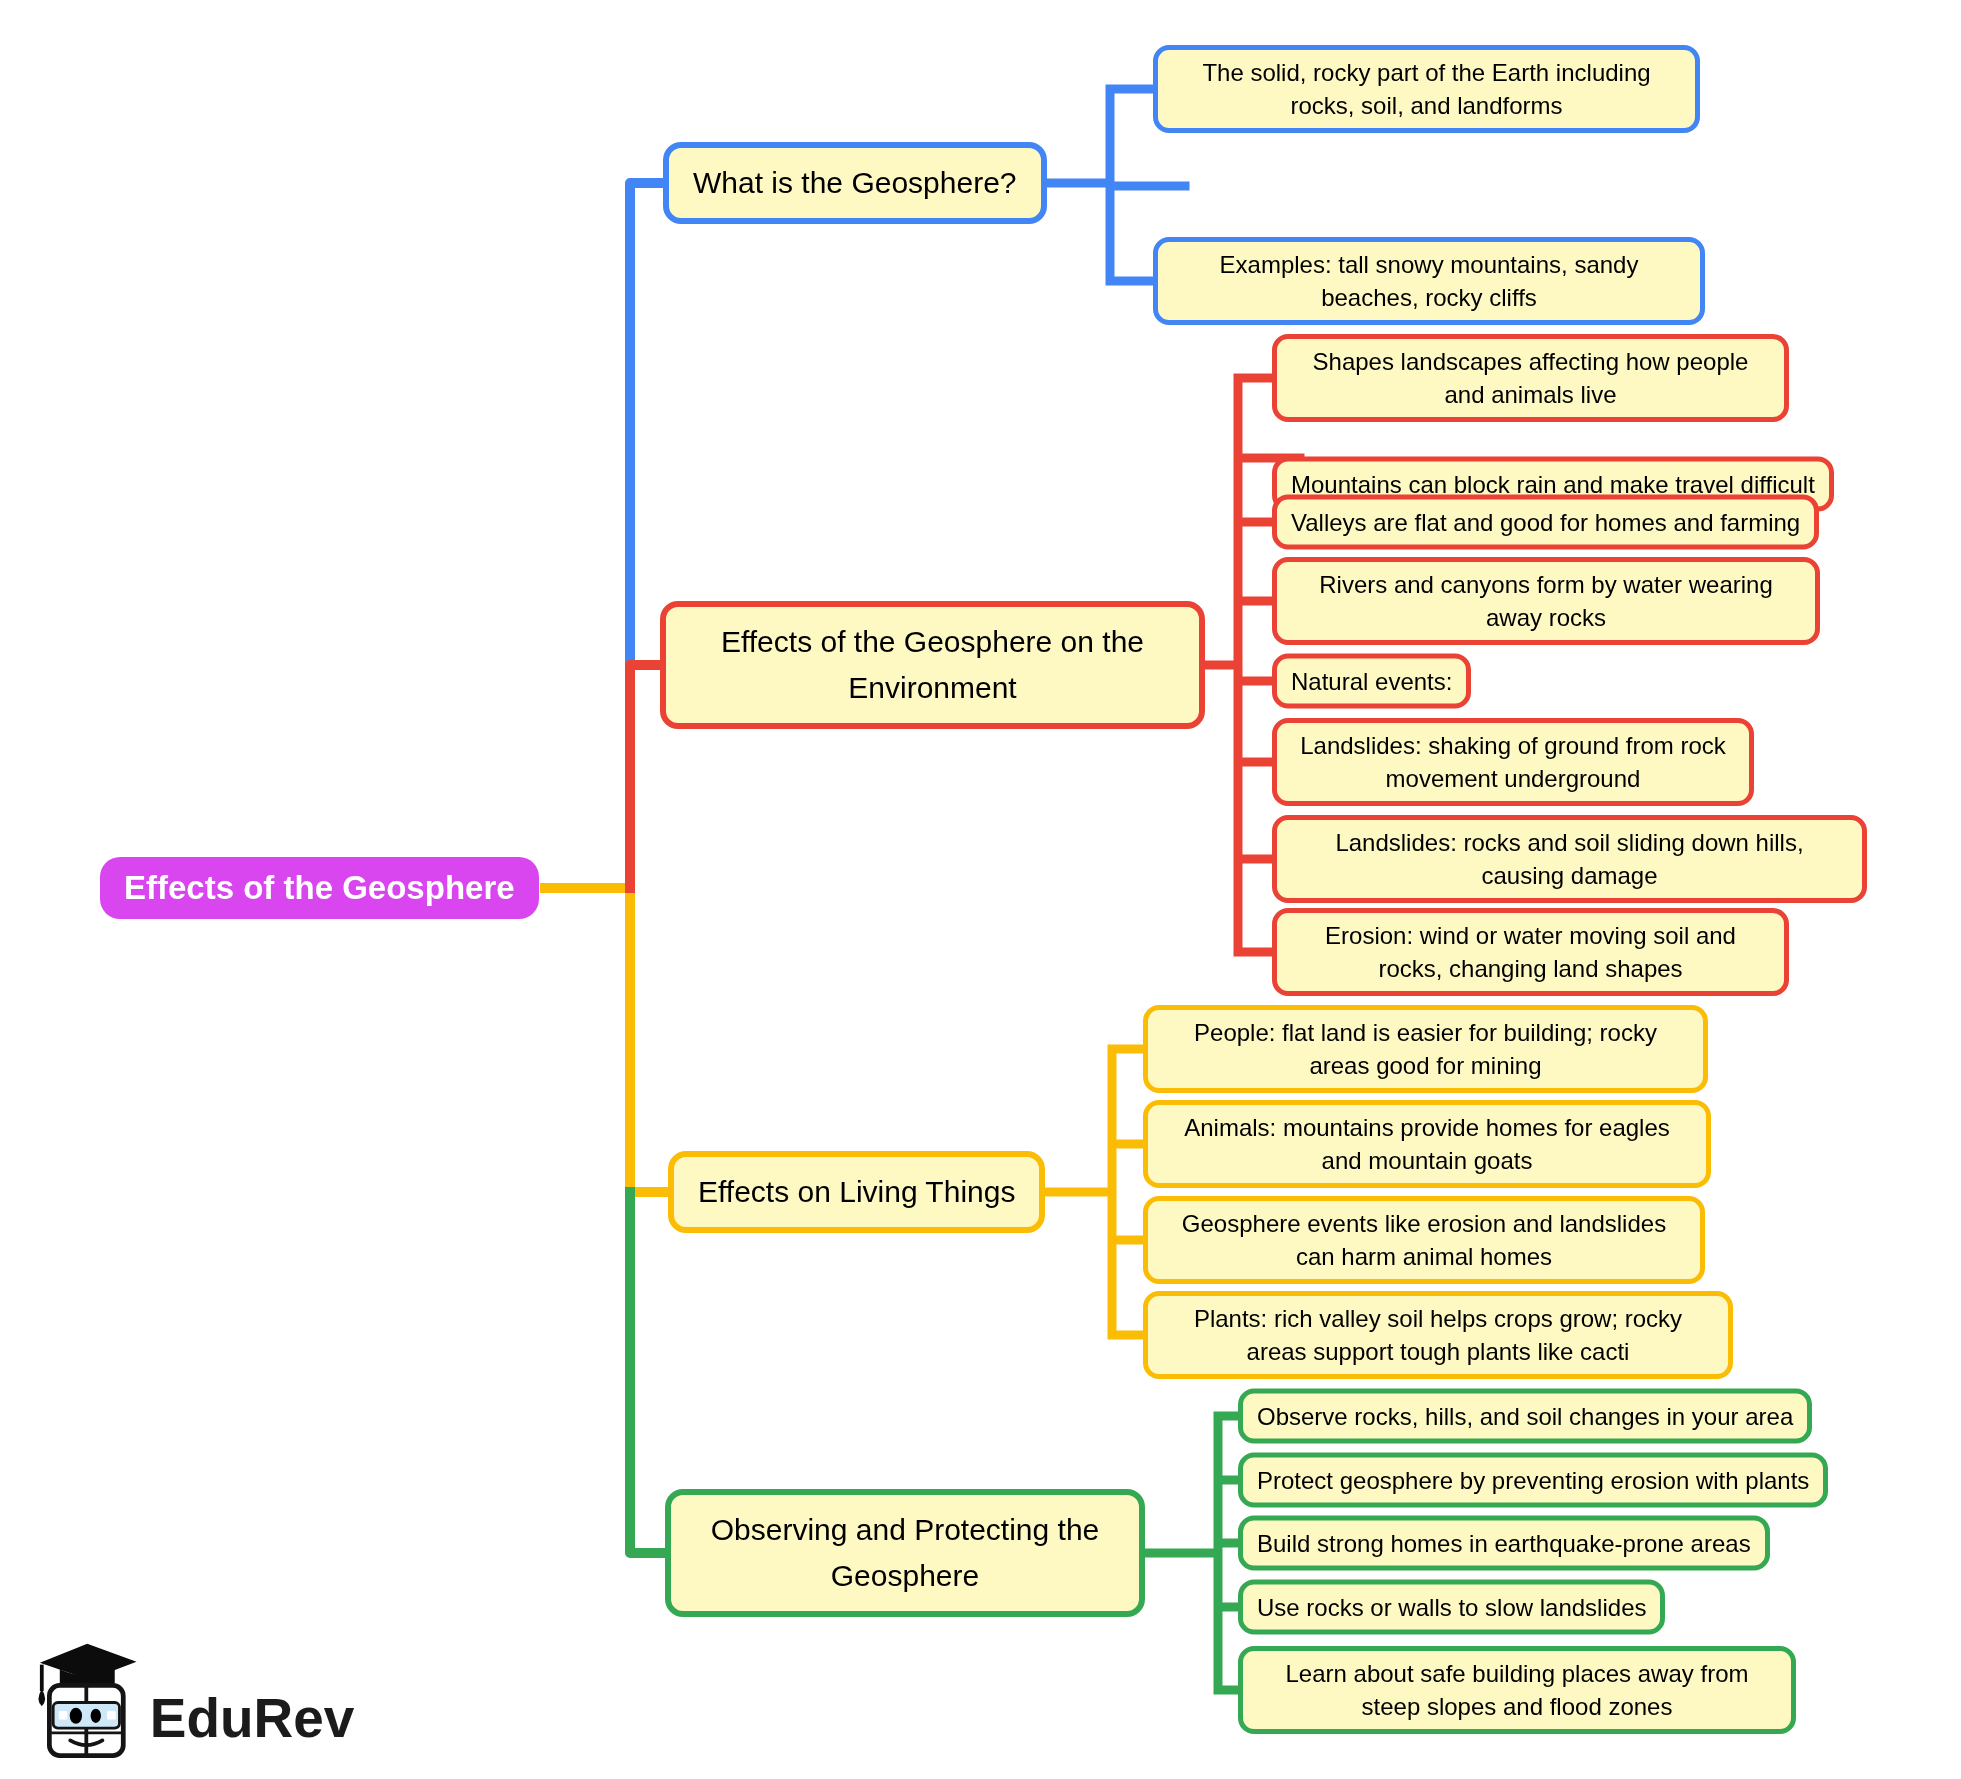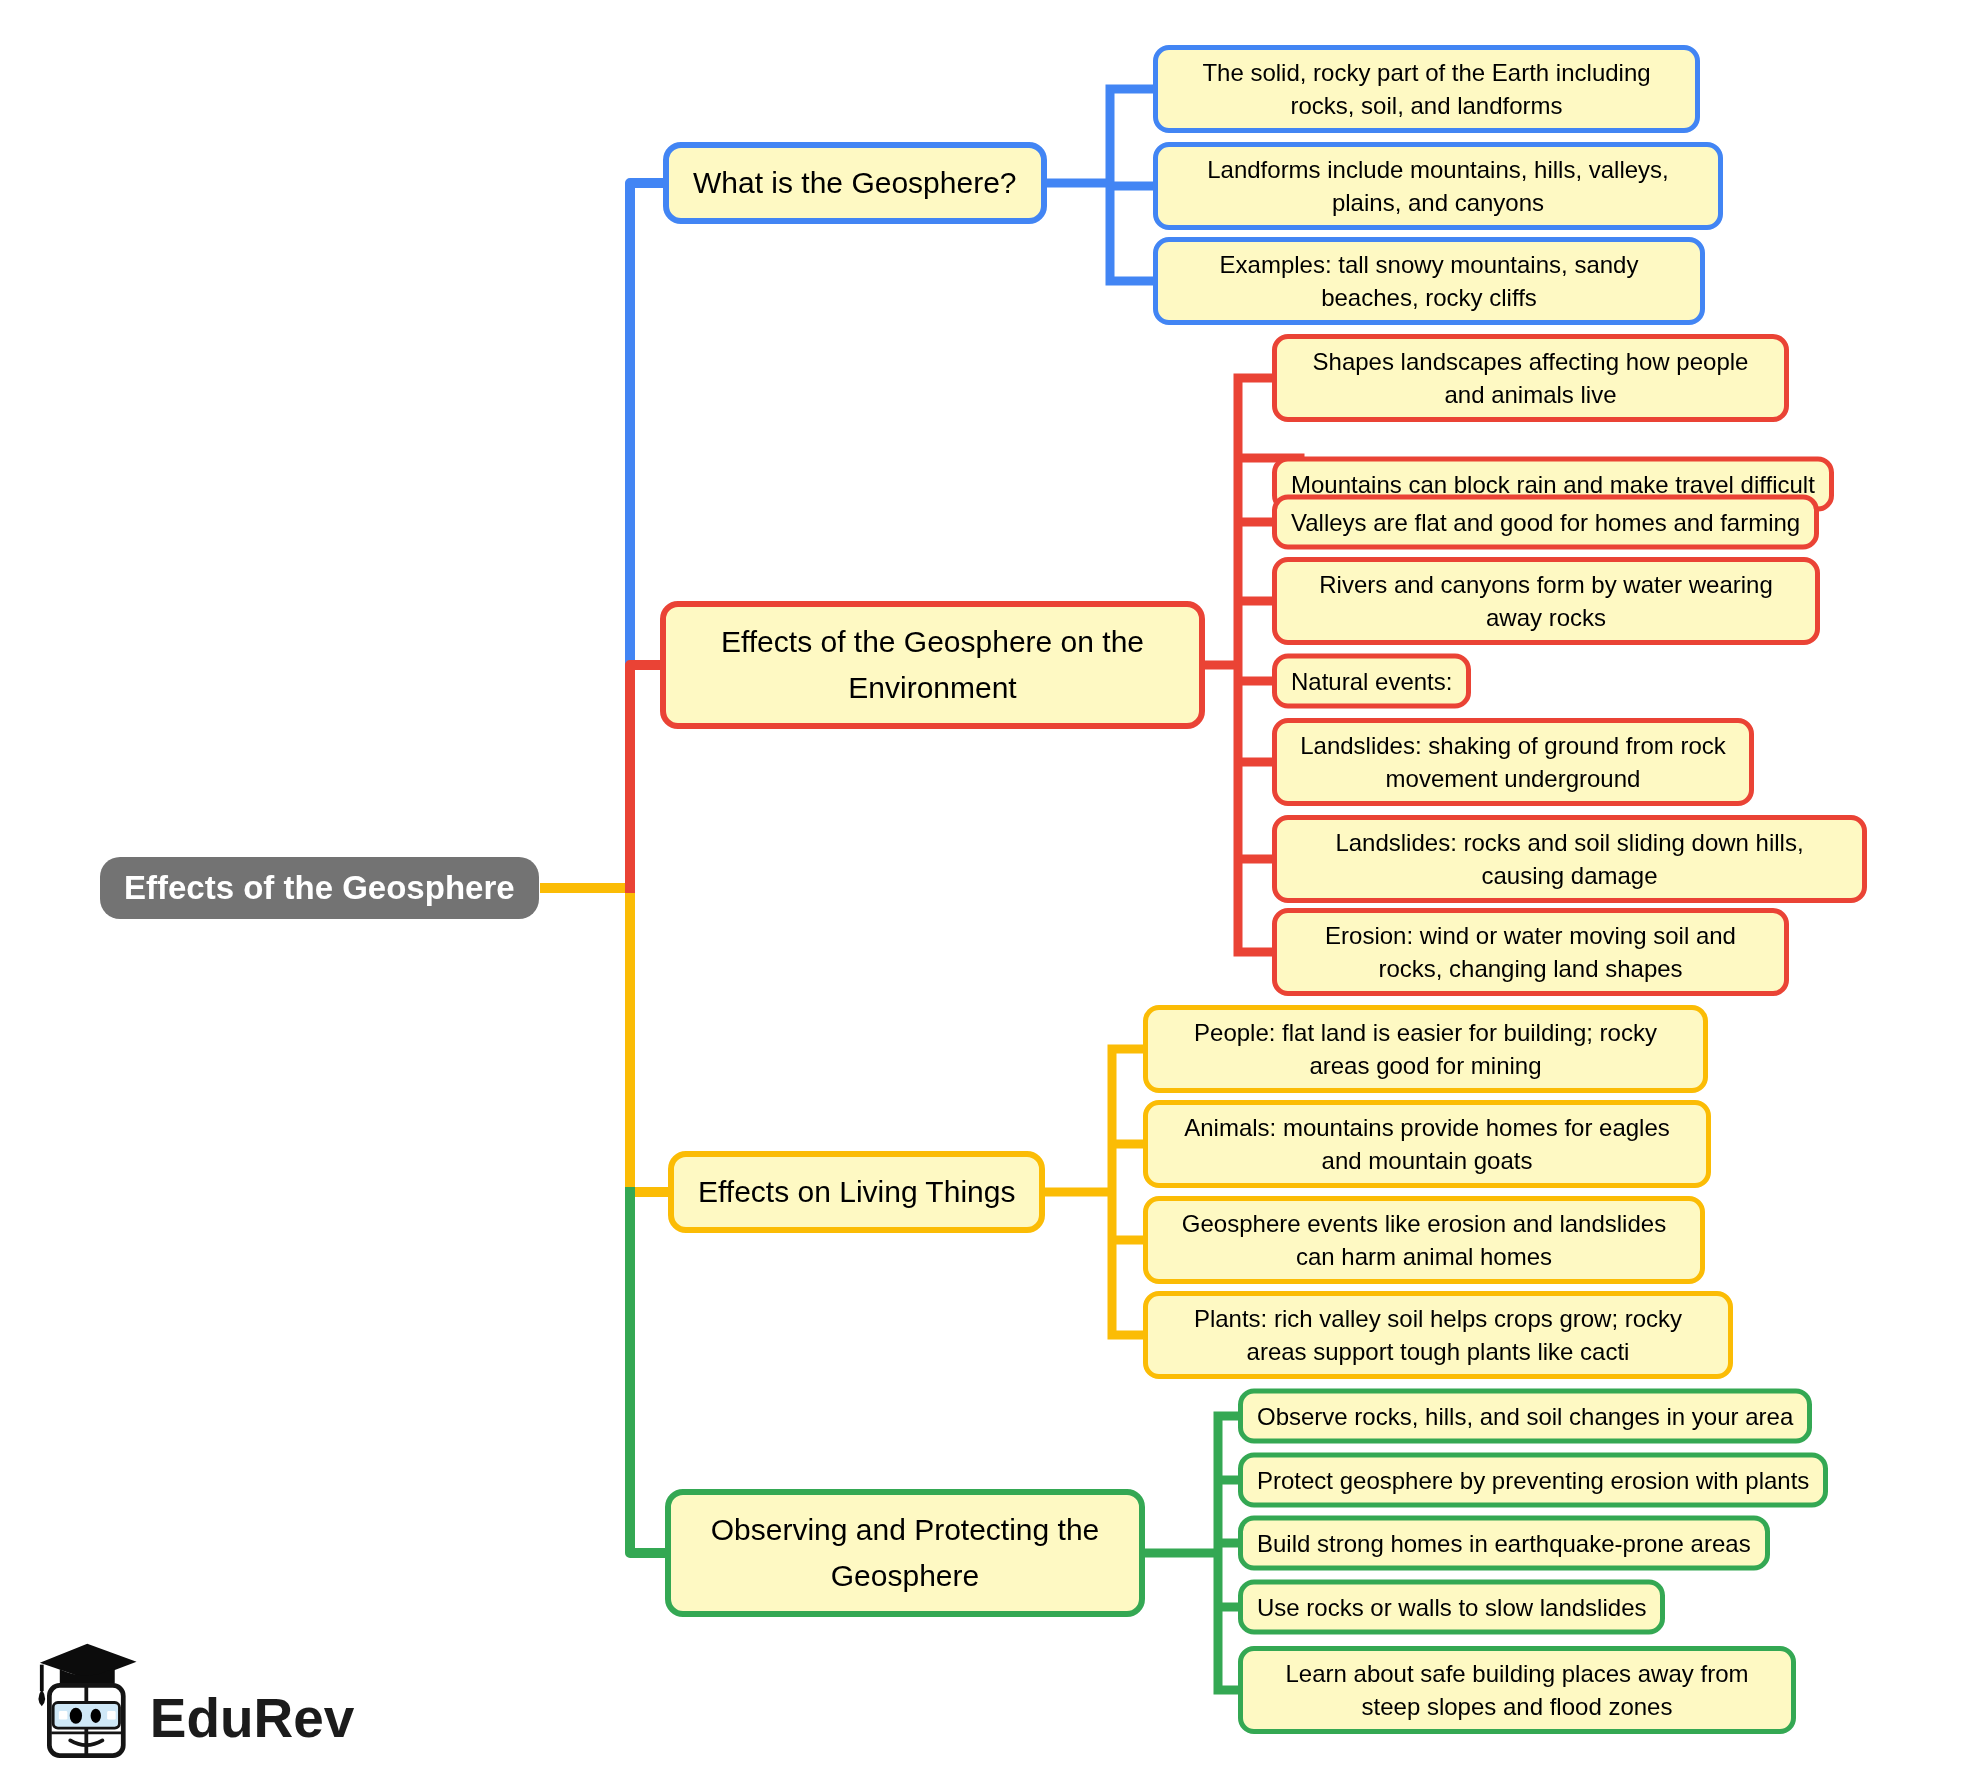--- a/index.html
+++ b/index.html
@@ -29,21 +29,21 @@
     line-height:33px;
   }
   .branch{
     border:6px solid #999;
     border-radius:18px;
     padding:12px 24px;
     font-size:30px;
     line-height:46px;
   }
   .root{
-    background:#737373;
+    background:#d946ef;
     color:#fff;
     font-weight:bold;
     font-size:33px;
     line-height:40px;
     padding:11px 24px;
     border-radius:20px;
   }
   .c-b{border-color:#4285F4}
   .c-r{border-color:#EA4335}
   .c-y{border-color:#FBBC05}
@@ -107,21 +107,20 @@
   </svg>
 
   <div id="root" class="node root">Effects of the Geosphere</div>
 
   <div id="br0" class="node branch c-b">What is the Geosphere?</div>
   <div id="br1" class="node branch c-r">Effects of the Geosphere on the Environment</div>
   <div id="br2" class="node branch c-y">Effects on Living Things</div>
   <div id="br3" class="node branch c-g">Observing and Protecting the Geosphere</div>
 
   <div id="l00" class="node leaf c-b">The solid, rocky part of the Earth including rocks, soil, and landforms</div>
-  <div id="l01" class="node leaf c-b">Landforms include mountains, hills, valleys, plains, and canyons</div>
   <div id="l02" class="node leaf c-b">Examples: tall snowy mountains, sandy beaches, rocky cliffs</div>
 
   <div id="l10" class="node leaf c-r">Shapes landscapes affecting how people and animals live</div>
   <div id="l11" class="node leaf c-r">Mountains can block rain and make travel difficult</div>
   <div id="l12" class="node leaf c-r">Valleys are flat and good for homes and farming</div>
   <div id="l13" class="node leaf c-r">Rivers and canyons form by water wearing away rocks</div>
   <div id="l14" class="node leaf c-r">Natural events:</div>
   <div id="l15" class="node leaf c-r">Landslides: shaking of ground from rock movement underground</div>
   <div id="l16" class="node leaf c-r">Landslides: rocks and soil sliding down hills, causing damage</div>
   <div id="l17" class="node leaf c-r">Erosion: wind or water moving soil and rocks, changing land shapes</div>

